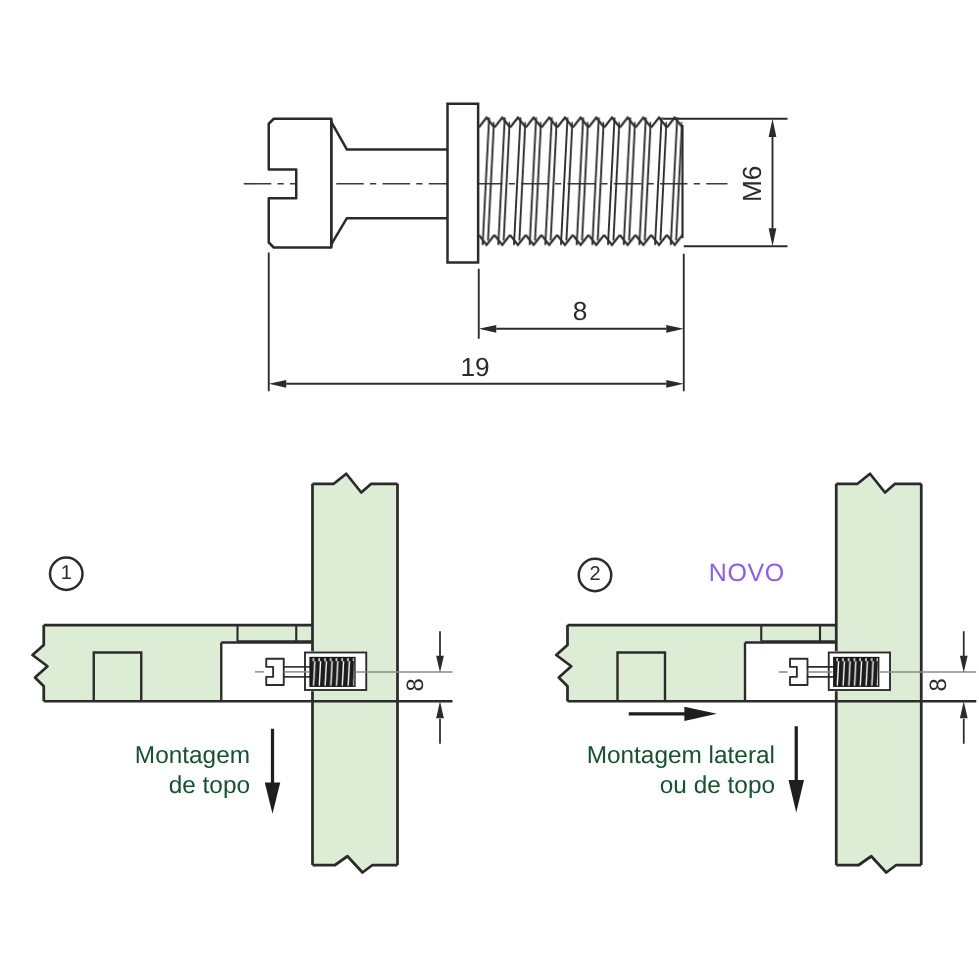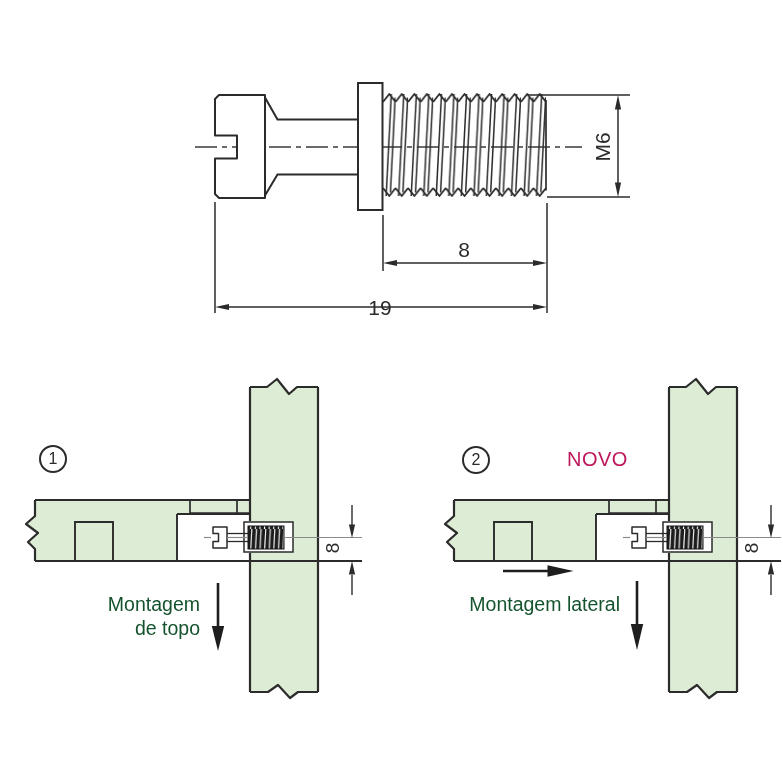--- a/index.html
+++ b/index.html
@@ -15,21 +15,21 @@
   .hcenter{transform:translateX(-50%);}
   .index-badge{
     position:absolute;box-sizing:border-box;width:28px;height:28px;
     border:2px solid #2b2b2b;border-radius:50%;
     display:flex;align-items:center;justify-content:center;
     font-size:16px;line-height:1;background:transparent;
   }
   .caption{
     position:absolute;text-align:right;font-size:19.5px;line-height:24px;color:#14532d;
   }
-  #novo-label{position:absolute;font-size:20px;letter-spacing:0.5px;color:#be185d;text-align:center;}
+  #novo-label{position:absolute;font-size:20px;letter-spacing:0.5px;color:#8b5cf6;text-align:center;}
 </style>
 </head>
 <body>
 
 <div id="canvas">
 
   <svg id="lineart" width="783" height="783" viewBox="0 0 783 783" xmlns="http://www.w3.org/2000/svg" xmlns:xlink="http://www.w3.org/1999/xlink">
     <defs>
 
       <pattern id="thr-big" x="383" y="93" width="12.54" height="104" patternUnits="userSpaceOnUse">
@@ -163,21 +163,21 @@
     <g>
       <line x1="637" y1="581" x2="637" y2="626" stroke="#1e1e1e" stroke-width="2.6"></line>
       <polygon points="637,650 630.8,624 643.2,624" fill="#1e1e1e"></polygon>
     </g>
   </svg>
 
   <div class="lbl dim-label rot" style="left:603px;top:147px;">M6</div>
 
   <div class="lbl dim-label hcenter" style="left:464px;top:238px;">8</div>
 
-  <div class="lbl dim-label hcenter" style="left:380px;top:296px;">19</div>
+  <div class="lbl dim-label hcenter" style="left:380px;top:283px;">19</div>
 
   <div class="index-badge" style="left:39px;top:445px;">
     <span>1</span>
   </div>
 
   <div class="index-badge" style="left:462px;top:446px;">
     <span>2</span>
   </div>
 
   <div id="novo-label" style="left:567px;top:448px;">NOVO</div>
@@ -186,15 +186,16 @@
 
   <div class="lbl dim-label-small rot" style="left:752px;top:548px;">8</div>
 
   <div class="caption" style="right:583px;top:592px;">
     <div>Montagem</div>
     <div>de topo</div>
   </div>
 
   <div class="caption" style="right:163px;top:592px;">
     <div>Montagem lateral</div>
+    <div>ou de topo</div>
   </div>
 
 </div>
 
 </body></html>

